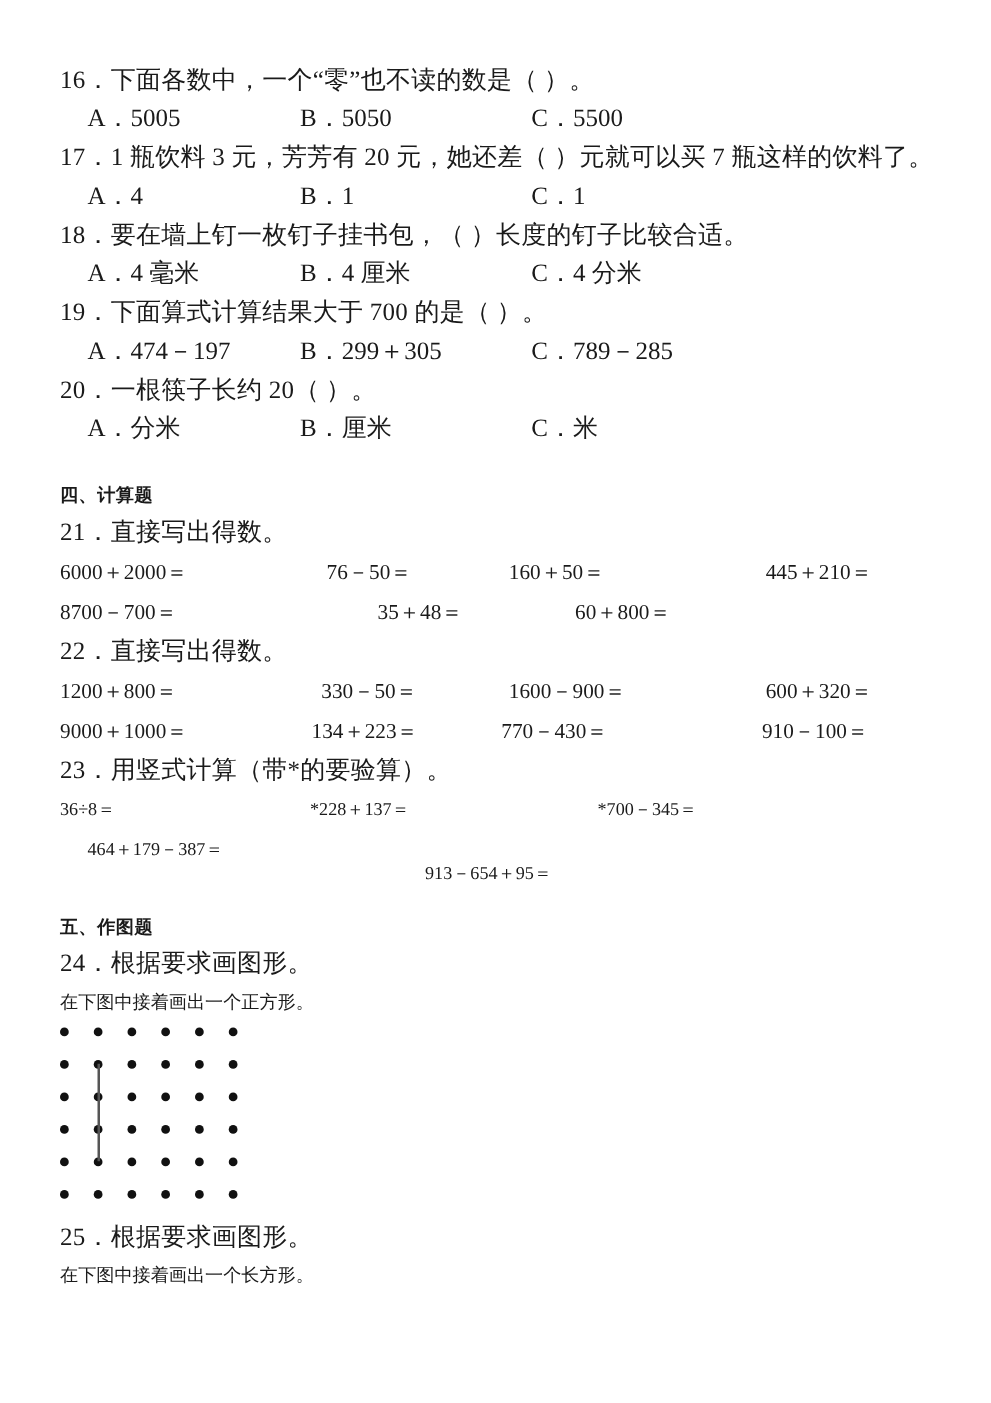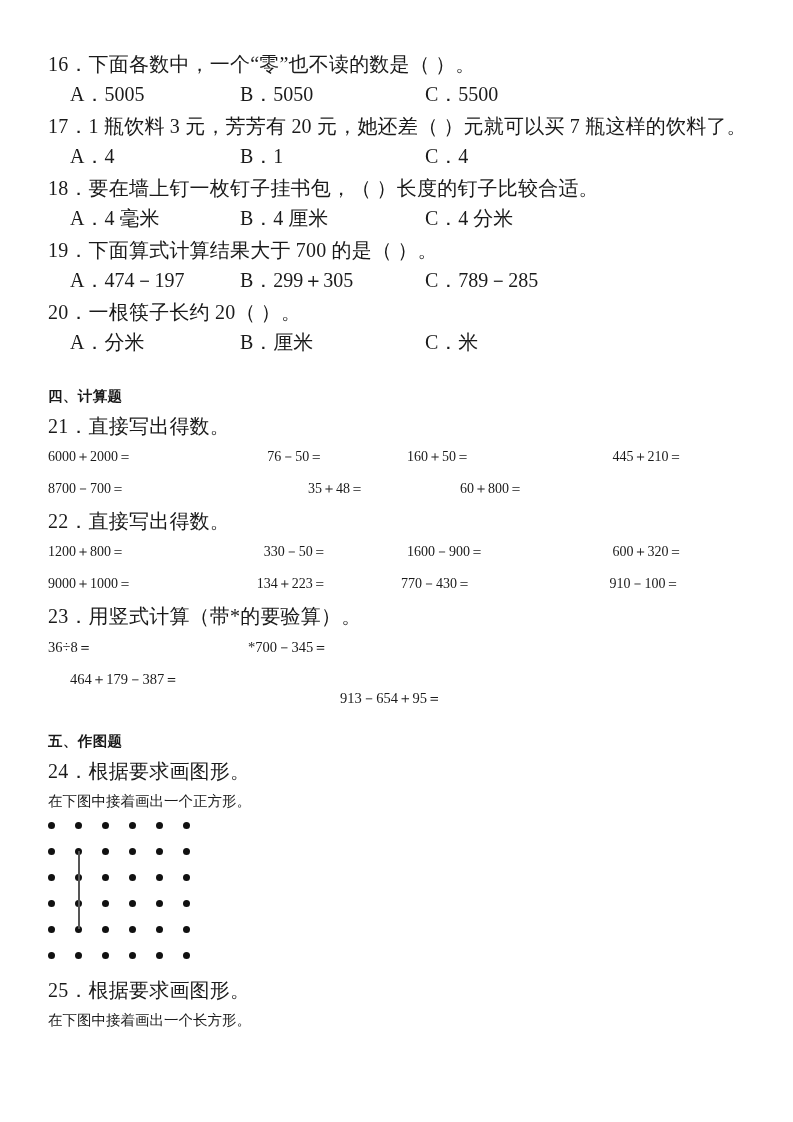--- a/index.html
+++ b/index.html
@@ -71,21 +71,21 @@
   .spacer-md { height: 22px; }
 
   
   .calc-row {
     display: flex;
     height: 32px;
     align-items: center;
   }
   .calc-row.four > .cell {
     width: 168px;
-    font-size: 14px;
+    font-size: 17px;
     white-space: nowrap;
   }
   .calc-row.four > .cell.c1 { text-align: left; padding-left: 0px; }
   .calc-row.four > .cell.c2 { text-align: center; padding-left: 44px; }
   .calc-row.four > .cell.c3 { text-align: left; padding-left: 44px; }
   .calc-row.four > .cell.c4 { text-align: left; padding-left: 70px; }
 
   .calc-row.four.r2 > .cell.c2 { padding-left: 36px; }
   .calc-row.four.r2 > .cell.c3 { padding-left: 40px; }
   .calc-row.four.r2 > .cell.c4 { padding-left: 70px; }
@@ -143,21 +143,21 @@
       <span class="opt opt-b">B．5050</span>
       <span class="opt opt-c">C．5500</span>
     </div>
 
     <div class="qnum-row">
       <span class="qline">17．1 瓶饮料 3 元，芳芳有 20 元，她还差（    ）元就可以买 7 瓶这样的饮料了。</span>
     </div>
     <div class="opt-row">
       <span class="opt opt-a">A．4</span>
       <span class="opt opt-b">B．1</span>
-      <span class="opt opt-c">C．4</span>
+      <span class="opt opt-c">C．1</span>
     </div>
 
     <div class="qnum-row">
       <span class="qline">18．要在墙上钉一枚钉子挂书包，（    ）长度的钉子比较合适。</span>
     </div>
     <div class="opt-row">
       <span class="opt opt-a">A．4 毫米</span>
       <span class="opt opt-b">B．4 厘米</span>
       <span class="opt opt-c">C．4 分米</span>
     </div>
@@ -213,20 +213,21 @@
       <span class="cell c2">134＋223＝</span>
       <span class="cell c3">770－430＝</span>
       <span class="cell c4">910－100＝</span>
     </div>
 
     <div class="qnum-row">
       <span class="qline">23．用竖式计算（带*的要验算）。</span>
     </div>
     <div class="calc-row three">
       <span class="cell c1">36÷8＝</span>
+      <span class="cell c2">*228＋137＝</span>
       <span class="cell c3">*700－345＝</span>
     </div>
     <div class="calc-row three r2">
       <span class="cell c2">464＋179－387＝</span>
       <span class="cell c3">913－654＋95＝</span>
     </div>
 
     <div class="spacer-md"></div>
 
     <div class="section-head">五、作图题</div>

